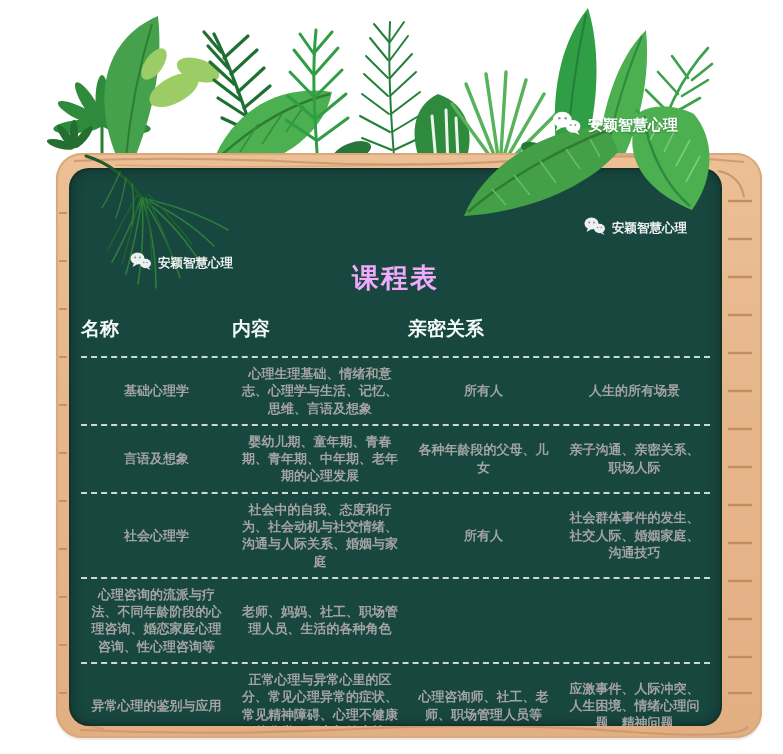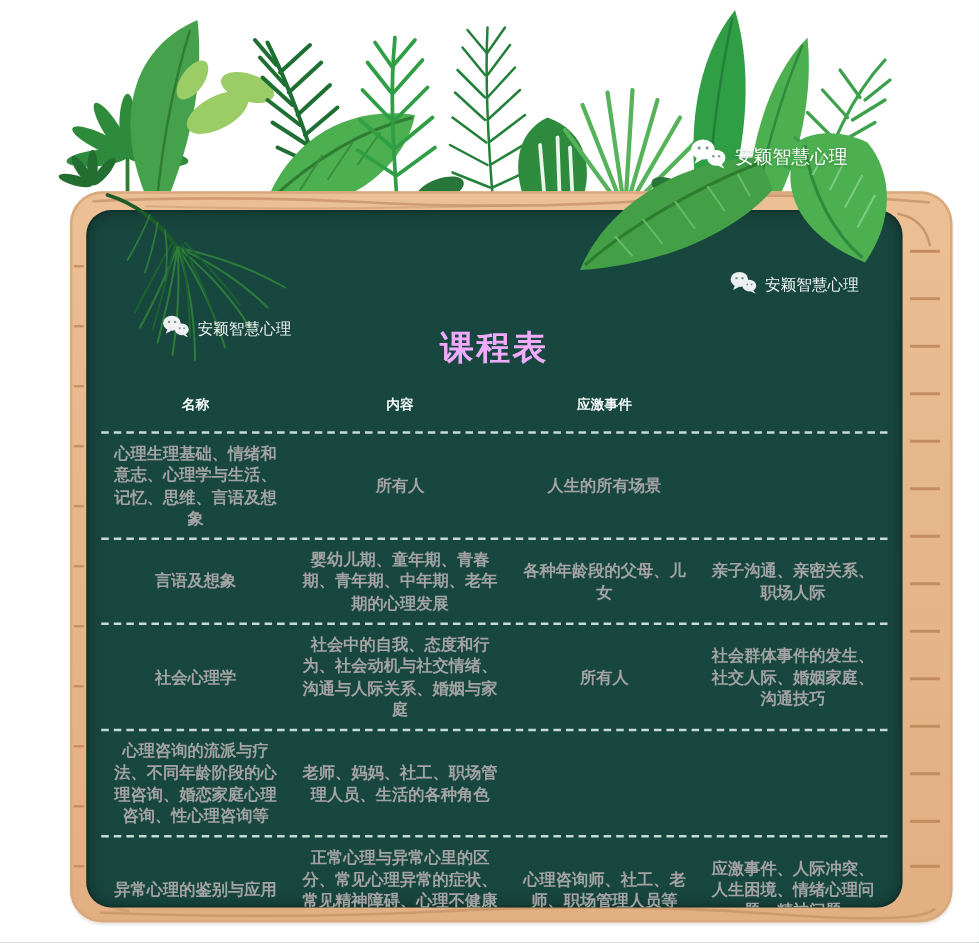--- a/index.html
+++ b/index.html
@@ -32,31 +32,31 @@
     font-family:"Liberation Sans", sans-serif;
   }
   
   .table { margin:14px 12px 0 12px; color:#f2f8f5; }
   .trow, .thead {
     display:grid; grid-template-columns:24% 28% 24% 24%;
     align-items:center;
   }
   .thead { padding:6px 0 14px 0; }
   .th {
-    text-align:center; font-size:11px; font-weight:bold; color:#f4faf7;
+    font-size:19px; font-weight:bold; color:#f4faf7;
   }
   .trow { border-top:2px dashed rgba(232,244,240,.85); padding:7px 0; }
   .td {
     display:flex; align-items:center; justify-content:center;
     text-align:center; font-size:13px; line-height:1.33; font-weight:bold;
     padding:0 7px; min-height:48px; color:#a3a3a3;
   }
   
   .wm { position:absolute; display:flex; align-items:center; gap:6px; z-index:4; color:#ffffff; }
-  .wm .wm-text { font-weight:normal; white-space:nowrap; }
+  .wm .wm-text { font-weight:bold; white-space:nowrap; }
   .wm-top { left:552px; top:111px; }
   .wm-top .wm-text { font-size:15px; text-shadow:0 1px 2px rgba(0,60,30,.35); }
   .wm-inright { left:584px; top:217px; opacity:.92; }
   .wm-inleft  { left:130px; top:252px; opacity:.92; }
   .wm-inright .wm-text, .wm-inleft .wm-text { font-size:12.5px; }
 </style>
 </head>
 <body>
 
 <div class="stage">
@@ -223,24 +223,25 @@
       <path d="M20,564 q10,10 28,12" stroke="#c9946a" stroke-width="2" fill="none" opacity=".6"></path>
     </svg>
 
     <div class="board">
       <h1 class="title">课程表</h1>
 
       <div class="table">
         <div class="thead">
           <div class="th">名称</div>
           <div class="th">内容</div>
-          <div class="th">应激事件</div>
-        </div>
-
-        <div class="trow">
+          <div class="th">亲密关系</div>
+        </div>
+
+        <div class="trow">
+          <div class="td">基础心理学</div>
           <div class="td">心理生理基础、情绪和意志、心理学与生活、记忆、思维、言语及想象</div>
           <div class="td">所有人</div>
           <div class="td">人生的所有场景</div>
         </div>
         <div class="trow">
           <div class="td">言语及想象</div>
           <div class="td">婴幼儿期、童年期、青春期、青年期、中年期、老年期的心理发展</div>
           <div class="td">各种年龄段的父母、儿女</div>
           <div class="td">亲子沟通、亲密关系、职场人际</div>
         </div>

